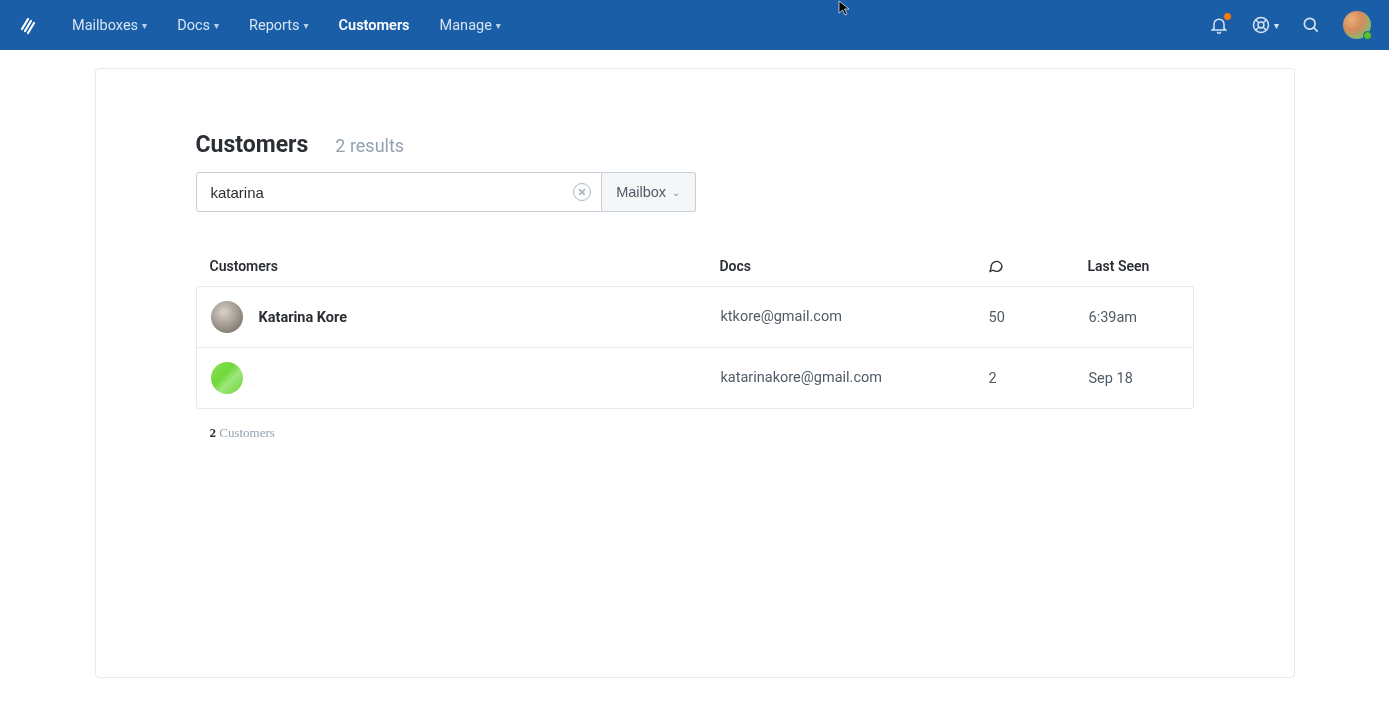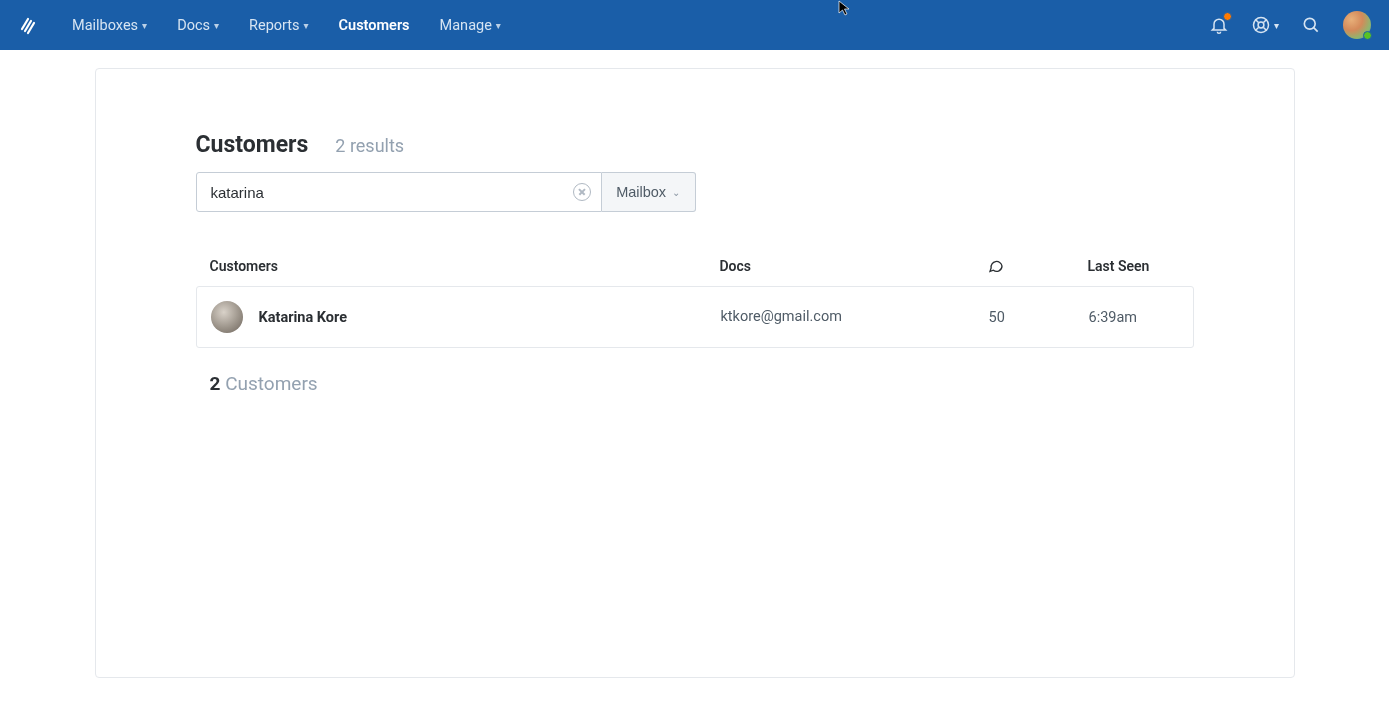--- a/index.html
+++ b/index.html
@@ -224,24 +224,25 @@
   .row-name {
     font-weight: 700;
     color: #2b2f33;
   }
   .col-email .email-line {
     display: block;
     line-height: 1.35;
   }
 
   .footer-count {
-    margin-top: 24px;
-    font-size: 19px;
+    margin-top: 16px;
+    font-size: 13px;
     color: #93a1b0;
     padding-left: 14px;
+    font-family: Liberation Serif, serif;
   }
   .footer-count b {
     color: #2b2f33;
     font-weight: 700;
   }
 
   
   .cursor {
     position: absolute;
     left: 838px;
@@ -348,20 +349,31 @@
           <div class="row-avatar av1"></div>
           <span class="row-name">Katarina Kore</span>
         </div>
         <div class="col-email">
           <span class="email-line">ktkore@gmail.com</span>
         </div>
         <div class="col-conv">50</div>
         <div class="col-seen">6:39am</div>
       </div>
 
+      <div class="trow">
+        <div class="col-name">
+          <div class="row-avatar av2"></div>
+          <span class="row-name"></span>
+        </div>
+        <div class="col-email">
+          <span class="email-line">katarinakore@gmail.com</span>
+        </div>
+        <div class="col-conv">2</div>
+        <div class="col-seen">Sep 18</div>
+      </div>
     </div>
   </div>
 
   <div class="footer-count">
     <b>2</b>
     <span>Customers</span>
   </div>
 
 </div>
 

